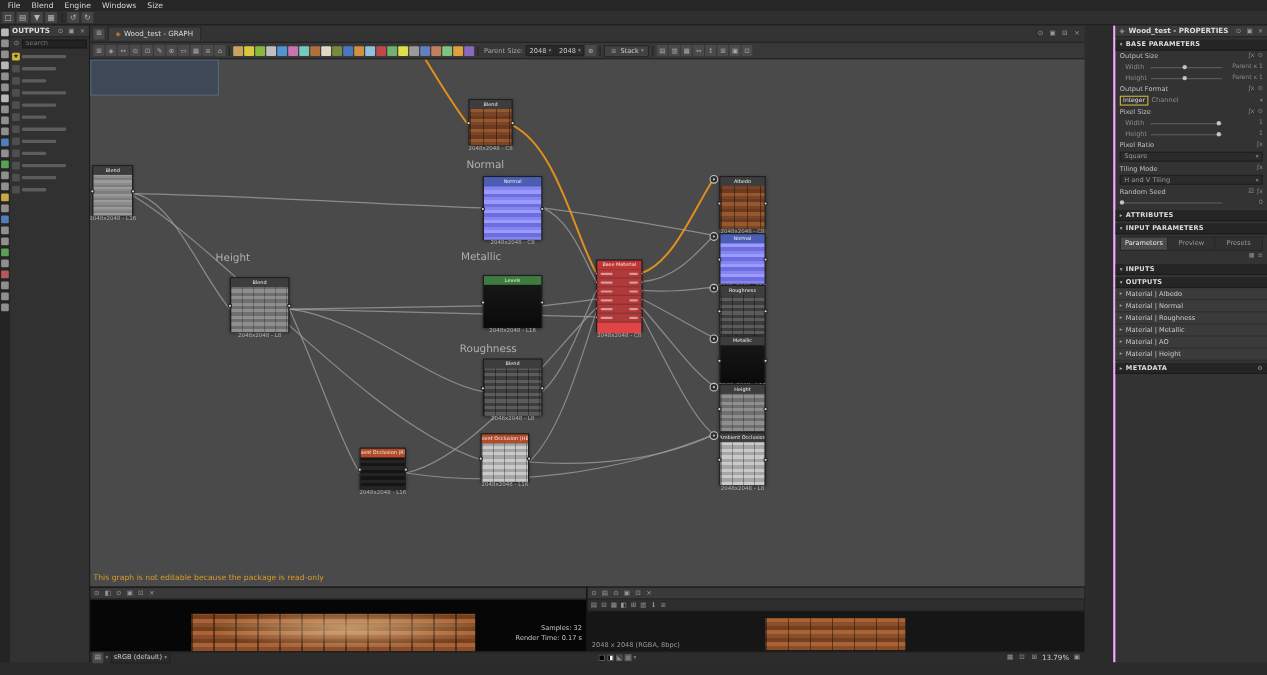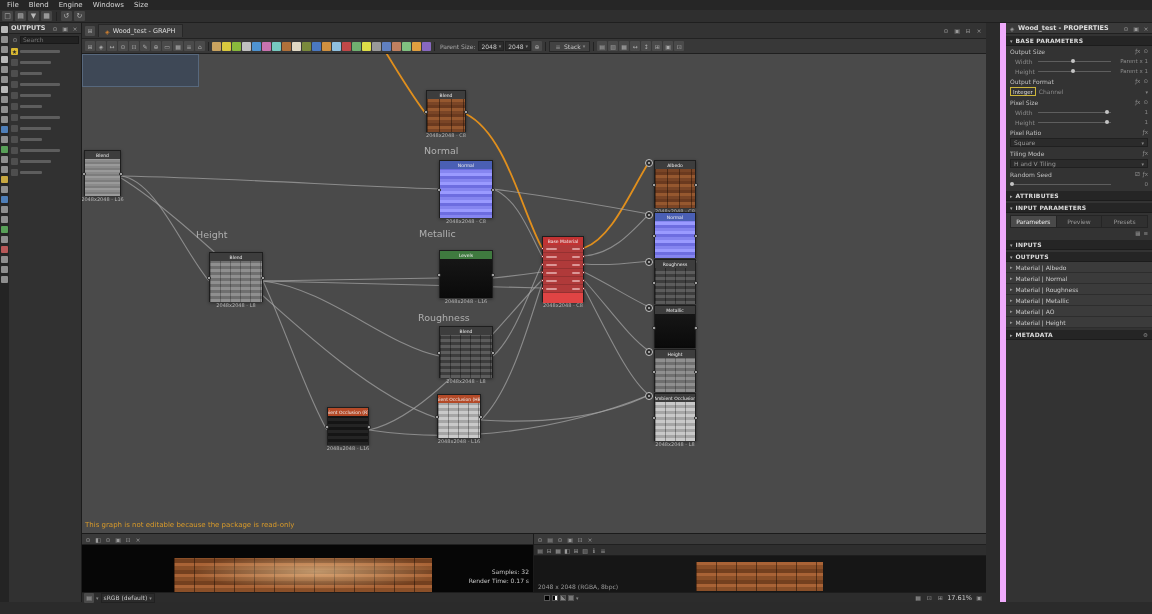--- a/index.html
+++ b/index.html
@@ -76,21 +76,21 @@
 .s2d{left:162px;top:6px;width:127px;height:29px}
 .glow{position:absolute;inset:0;background:radial-gradient(ellipse at 55% 40%,rgba(255,222,170,.55),rgba(0,0,0,0) 62%)}
 .render-stats{position:absolute;right:4px;top:22px;text-align:right;font-size:6px;color:#c8c8c8;line-height:1.55}
 .info-2d{position:absolute;left:4px;bottom:2px;font-size:6px;color:#9a9a9a}
 .v2d-toolbar{height:11px;background:#2e2e2e;border-bottom:1px solid #1d1d1d;display:flex;align-items:center;gap:1px;padding:0 2px;flex:0 0 auto}
 .bottom-bar{height:10px;background:#2c2c2c;border-top:1px solid #1d1d1d;display:flex;align-items:center;gap:2px;padding:0 2px;position:relative;flex:0 0 auto}
 .swatches{position:absolute;left:462px;display:flex;gap:2px;align-items:center}
 .sw{width:6px;height:6px;border:1px solid #555;flex:0 0 auto}
 .zoom-group{position:absolute;right:3px;display:flex;align-items:center;gap:3px}
 .zoom-text{font-size:6.5px;color:#ccc}
-.properties{position:absolute;top:23px;right:0;width:152px;bottom:12px;background:#333;border-left:6px solid #f0abfc;display:flex;flex-direction:column;overflow:hidden}
+.properties{position:absolute;top:23px;right:0;width:140px;bottom:12px;background:#333;border-left:2px solid #f0abfc;display:flex;flex-direction:column;overflow:hidden}
 .sec{height:10px;background:#252525;display:flex;align-items:center;gap:3px;padding:0 4px;border-bottom:1px solid #1c1c1c;margin-top:2px;flex:0 0 auto}
 .sec .chev{font-size:5px;color:#aaa}
 .sec .st{font-size:6px;font-weight:bold;color:#ddd;flex:1;letter-spacing:.2px;white-space:nowrap}
 .prow{display:flex;align-items:center;padding:1px 4px;gap:3px;min-height:10px}
 .plabel{font-size:6px;color:#c0c0c0;white-space:nowrap}
 .plabel.dim{color:#8a8a8a}
 .indent{margin-left:5px;width:20px}
 .fill{flex:1}
 .micon{font-size:5.5px;color:#8d8d8d;flex:0 0 auto}
 .slider{flex:1;position:relative;height:7px}
@@ -547,21 +547,21 @@
         <div class="sw" style="background:#000"></div>
         <div class="sw" style="background:linear-gradient(90deg,#000 50%,#fff 50%)"></div>
         <div class="sw" style="background:linear-gradient(45deg,#888 50%,#444 50%)"></div>
         <div class="sw" style="background:#777"></div>
         <span class="dar">▾</span>
       </div>
       <div class="zoom-group">
         <span class="phicon">▦</span>
         <span class="phicon">⊡</span>
         <span class="phicon">⊞</span>
-        <span class="zoom-text">17.61%</span>
+        <span class="zoom-text">13.79%</span>
         <span class="phicon">▣</span>
       </div>
     </div>
   </div>
 
   <div class="properties">
     <div class="panel-header">
       <span class="phicon">◈</span>
       <span class="title">Wood_test - PROPERTIES</span>
       <span class="phicon">⊙</span>

